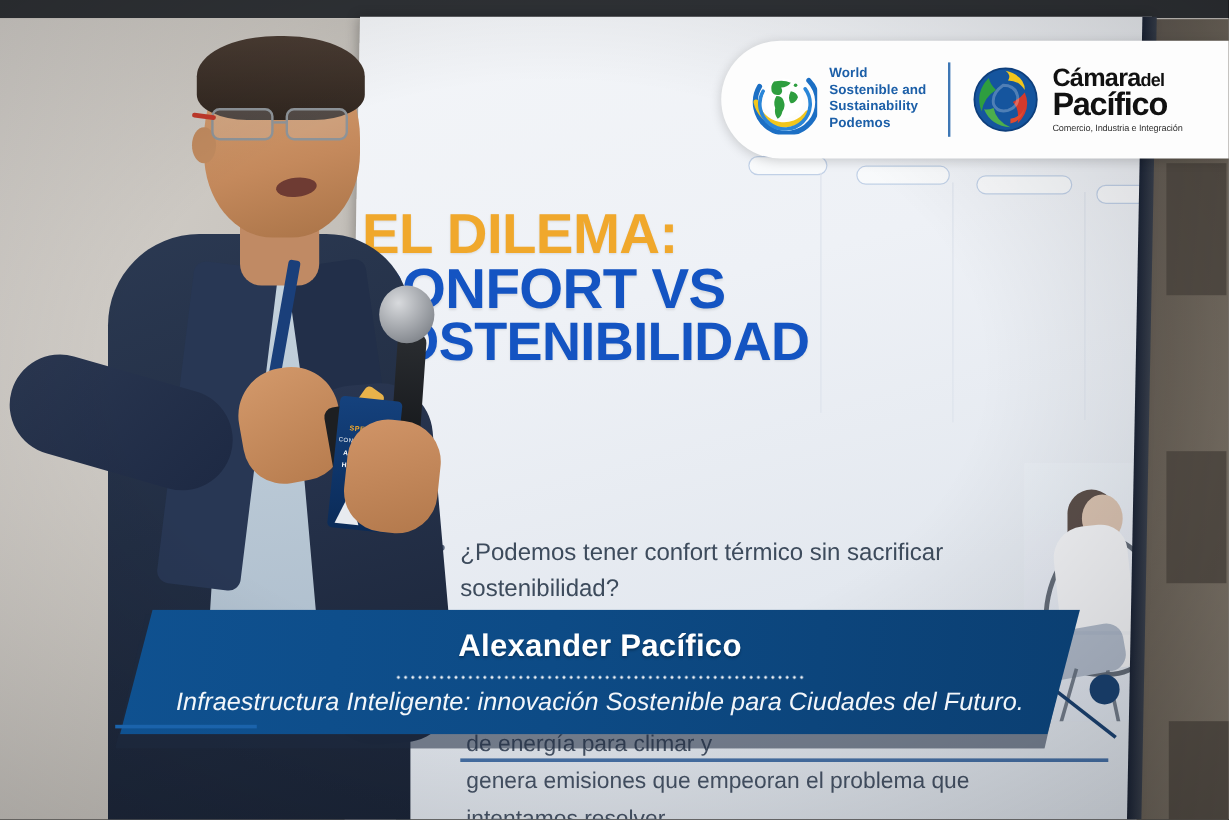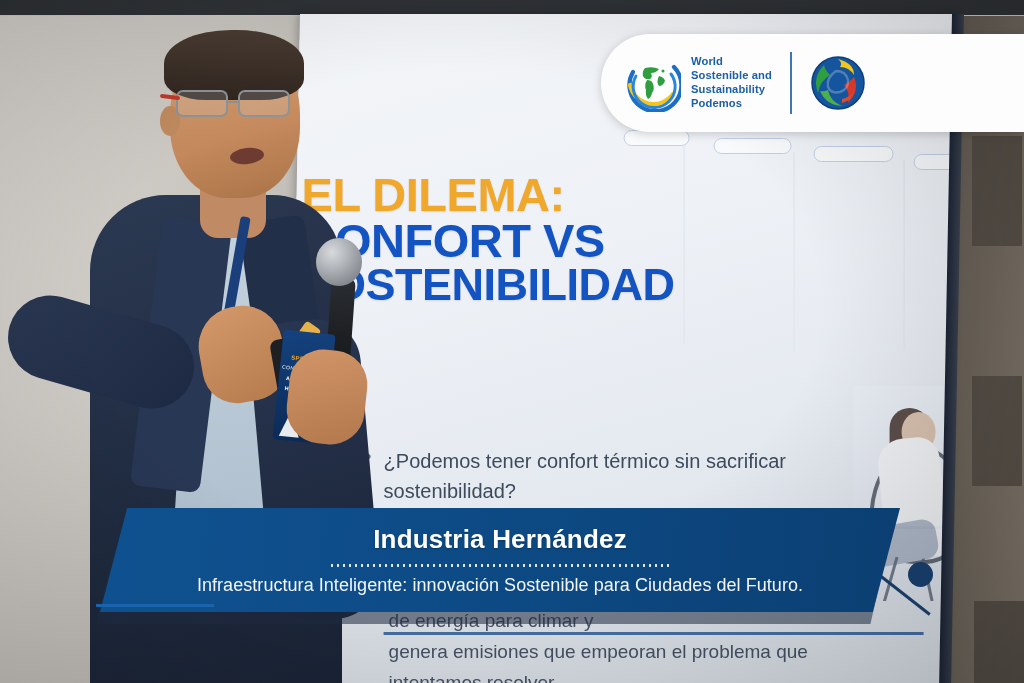--- a/index.html
+++ b/index.html
@@ -286,21 +286,21 @@
   .banner-name{
     color:#fff; font-size:26px; font-weight:bold; letter-spacing:.2px;
     text-shadow:0 1px 2px rgba(0,0,0,.3);
   }
   .banner-dots{
     width:342px; height:3px; margin:9px 0 8px;
     background-image:radial-gradient(circle,#ffffff 0 1.1px,transparent 1.3px);
     background-size:6px 3px; opacity:.92;
   }
   .banner-sub{
-    color:#f2f6fa; font-size:18px; letter-spacing:.05px;
+    color:#f2f6fa; font-size:21px; letter-spacing:.05px;font-style:italic;
   }
   .accent-line{
     position:absolute; left:96px; top:604px; width:118px; height:3px;
     background:#1b63ab;
   }
   .accent-dot-line{
     position:absolute; left:862px; top:560px; width:86px; height:3px;
     background:#183a63; transform:rotate(38deg); transform-origin:left center;
   }
   .accent-dot{
@@ -432,26 +432,33 @@
           <circle cx="30" cy="30" r="26" fill="#15559e"></circle>
           <circle cx="30" cy="30" r="26" fill="none" stroke="#0e3f7c" stroke-width="1.5"></circle>
           <path d="M30 6 q16 4 16 16 q-5 -8 -14 -8 q3 -4 -2 -8z" fill="#f2c61c"></path>
           <path d="M16 12 q-12 12 -6 28 q2 -12 12 -18 q-5 -5 -6 -10z" fill="#2e9e3f"></path>
           <path d="M12 38 q6 14 22 15 q-12 -5 -14 -16 q-5 2 -8 1z" fill="#4cae4c"></path>
           <path d="M46 24 q6 14 -6 26 q2 -12 -4 -18 q6 -3 10 -8z" fill="#d33a2c"></path>
           <path d="M34 46 q10 -2 12 -10 q-2 12 -12 14z" fill="#e04a2f"></path>
           <path d="M28 18 q10 0 12 9 q1 9 -8 12 q-9 2 -12 -5 q-2 -9 8 -16z" fill="none" stroke="#ffffff" stroke-width="2.4" opacity=".25"></path>
         </svg>
       </span>
+      <span class="cdp-text">
+        <span class="cdp-l1">
+          <span>Cámara</span><span class="sm">del</span>
+        </span>
+        <div class="cdp-l2">Pacífico</div>
+        <div class="cdp-l3">Comercio, Industria e Integración</div>
+      </span>
     </div>
   </div>
 
   <div class="banner-shadow"></div>
   <div class="accent-dot-line"></div>
   <div class="accent-dot"></div>
   <div class="banner">
-    <div class="banner-name">Industria Hernández</div>
+    <div class="banner-name">Alexander Pacífico</div>
     <div class="banner-dots"></div>
     <div class="banner-sub">Infraestructura Inteligente: innovación Sostenible para Ciudades del Futuro.</div>
   </div>
   <div class="accent-line"></div>
 
 </div>
 
 </body></html>

